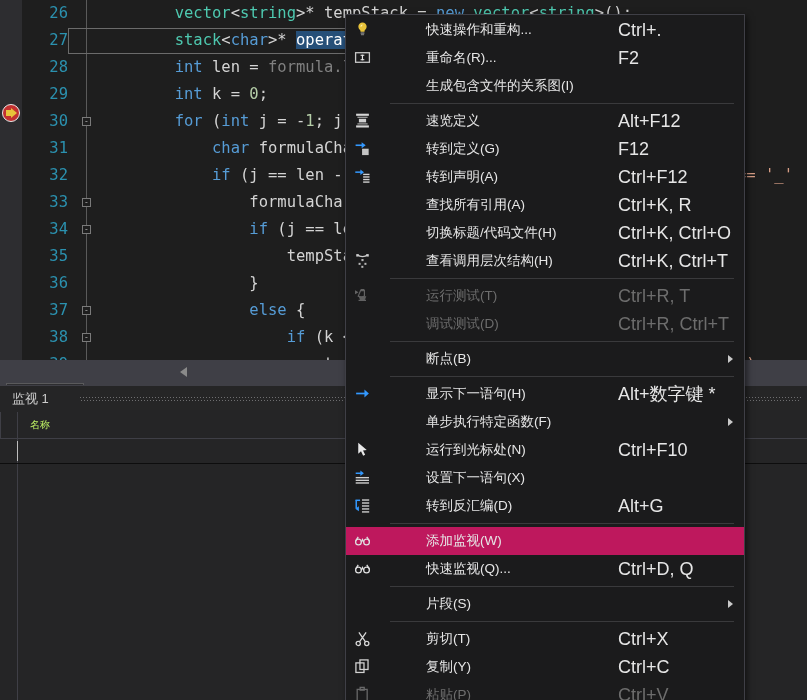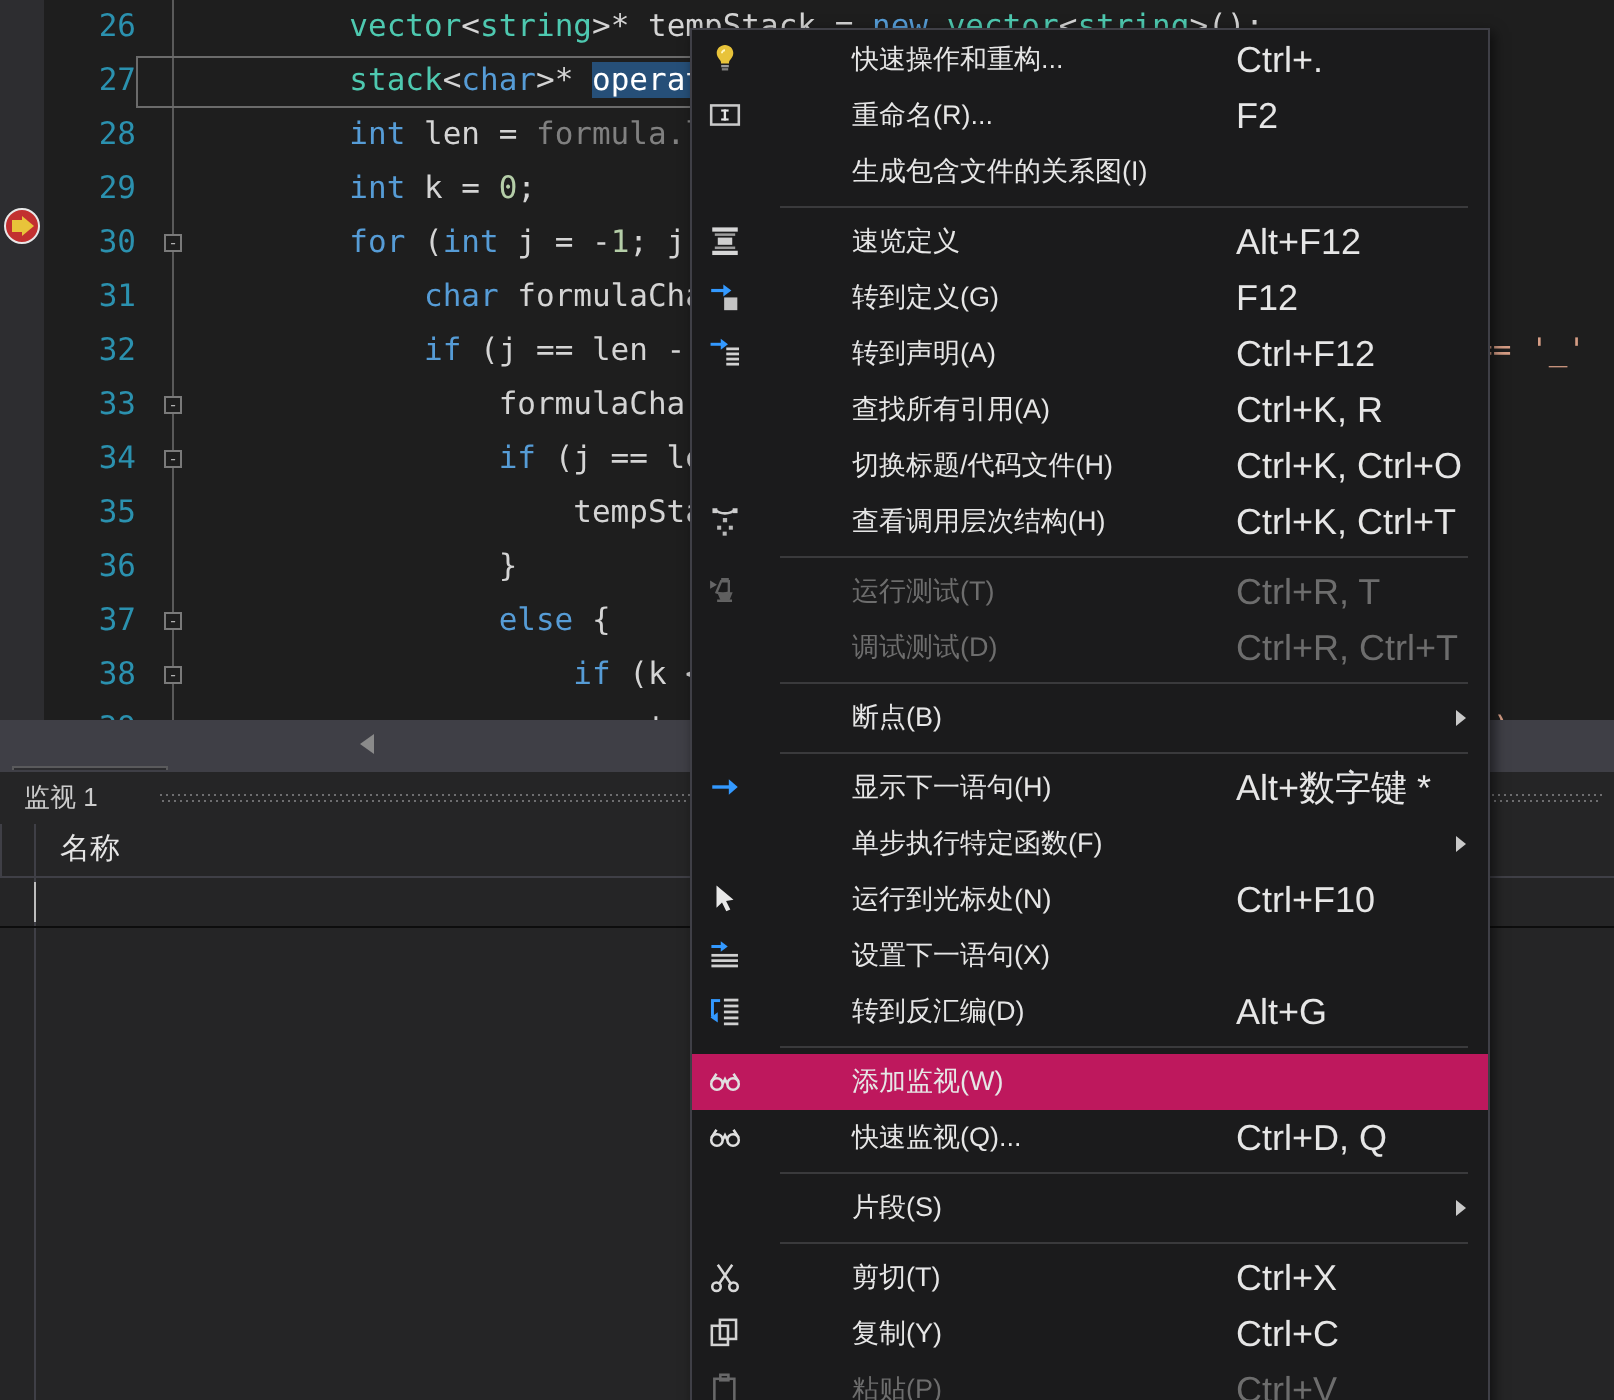--- a/index.html
+++ b/index.html
@@ -52,21 +52,21 @@
   .watch{position:absolute;left:0;top:385px;width:807px;height:315px;background:#252526;
          border-top:1px solid #3f3f46;}
   .watch-title{position:absolute;left:0;top:0;width:807px;height:26px;background:#252526;}
   .watch-title .lbl{position:absolute;left:12px;top:4px;color:#cccccc;font-size:13px;}
   .watch-title .dots{position:absolute;left:80px;top:11px;right:6px;height:4px;
         background:repeating-linear-gradient(90deg,#6e6e70 0,#6e6e70 1px,transparent 1px,transparent 3px),
                    repeating-linear-gradient(90deg,#6e6e70 0,#6e6e70 1px,transparent 1px,transparent 3px);
         background-position:0 0,1px 3px;background-size:3px 1px,3px 1px;background-repeat:repeat-x;}
   .watch-head{position:absolute;left:0;top:26px;width:807px;height:26px;background:#252526;
               border-bottom:1px solid #3f3f46;}
-  .watch-head .col{position:absolute;left:0;top:0;height:26px;line-height:26px;color:#e5e5e5;font-size:15px;}
+  .watch-head .col{position:absolute;left:0;top:0;height:26px;line-height:26px;color:#bef264;font-size:10px;}
   .colsep{position:absolute;top:0;width:1px;height:26px;background:#3f3f46;}
   .watch-row{position:absolute;left:0;top:53px;width:807px;height:24px;background:#252526;}
   .watch-row .cellsep{position:absolute;left:17px;top:2px;width:1px;height:20px;background:#bdbdbd;}
   .watch-row .edge{position:absolute;left:0;top:0;width:17px;height:24px;border-right:1px solid #3f3f46;}
   .watch-rule{position:absolute;left:0;top:77px;width:807px;height:1px;background:#0d0d0d;}
   .watch-body{position:absolute;left:0;top:78px;width:807px;height:237px;background:#252526;}
   .watch-leftstrip{position:absolute;left:0;top:0;width:17px;height:237px;border-right:1px solid #3f3f46;}
 
   
   .menu{position:absolute;left:345px;top:14px;width:400px;background:#1b1b1c;

